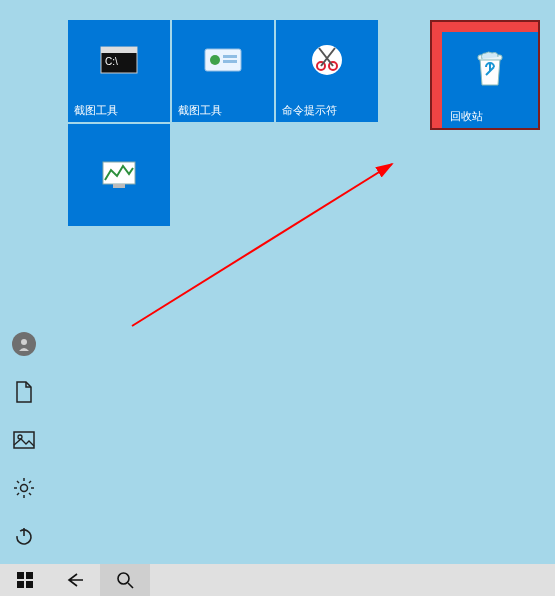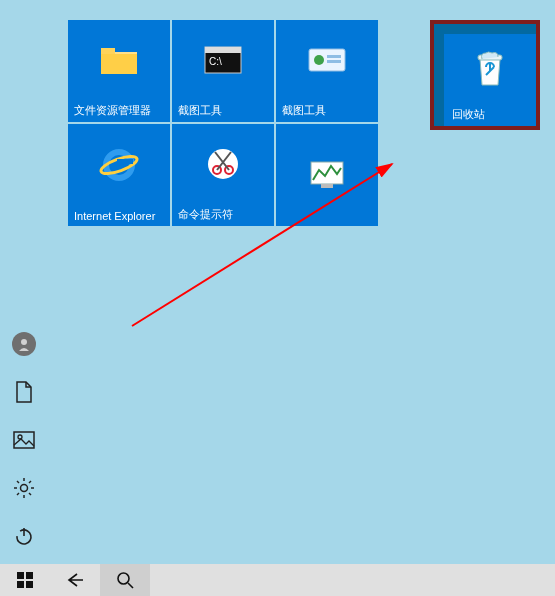--- a/index.html
+++ b/index.html
@@ -5,21 +5,21 @@
   *{box-sizing:border-box;margin:0;padding:0;font-family:"Microsoft YaHei","Segoe UI",sans-serif}
   body{width:555px;height:596px;background:#a5d7e9;position:relative;overflow:hidden}
 
   
   .grid{position:absolute;left:68px;top:20px;display:grid;grid-template-columns:repeat(3,102px);grid-template-rows:repeat(2,102px);gap:2px}
   .tile{background:#0177d7;display:flex;flex-direction:column;justify-content:flex-end;position:relative;cursor:pointer}
   .tile .icon-wrap{flex:1;display:flex;align-items:center;justify-content:center}
   .tile .label{color:#fff;font-size:11px;padding:4px 6px;white-space:nowrap;overflow:hidden}
 
   
-  .recycle{position:absolute;left:430px;top:20px;width:110px;height:110px;border:4px solid #7f1d1d;background:#0369a1;display:flex;flex-direction:column}
+  .recycle{position:absolute;left:430px;top:20px;width:110px;height:110px;border:2px solid #7f1d1d;background:#ef4444;display:flex;flex-direction:column}
   .recycle .inner{position:absolute;left:10px;top:10px;right:0;bottom:0;background:#0078d7;display:flex;flex-direction:column}
   .recycle .icon-wrap{flex:1;display:flex;align-items:center;justify-content:center}
   .recycle .label{color:#fff;font-size:11px;padding:4px 8px}
 
   
   .sidebar{position:absolute;left:0;bottom:32px;width:48px;display:flex;flex-direction:column;align-items:center;gap:16px;padding-bottom:12px}
   .sidebar .sbtn{width:40px;height:32px;display:flex;align-items:center;justify-content:center;cursor:pointer;color:#333}
   .avatar{width:24px;height:24px;border-radius:50%;background:#6f6f6f;display:flex;align-items:center;justify-content:center;color:#d0d0d0}
 
   
@@ -30,30 +30,20 @@
   
   .arrow{position:absolute;pointer-events:none}
 
   svg{display:block}
 </style>
 </head>
 <body>
 
 <div class="grid">
 
-  <div class="tile">
-    <div class="icon-wrap">
-      <svg width="40" height="32" viewBox="0 0 40 32">
-          <rect x="2" y="8" width="36" height="22" fill="#ffe08a"></rect>
-          <rect x="2" y="4" width="14" height="8" fill="#ffd35a"></rect>
-          <rect x="2" y="10" width="36" height="20" fill="#ffcf47"></rect>
-        </svg>
-    </div>
-    <div class="label">文件资源管理器</div>
-  </div>
 
   <div class="tile">
     <div class="icon-wrap">
       <svg width="40" height="30" viewBox="0 0 40 30">
           <rect x="2" y="2" width="36" height="26" fill="#111" stroke="#ccc"></rect>
           <rect x="2" y="2" width="36" height="6" fill="#ddd"></rect>
           <text x="6" y="20" fill="#fff" font-size="10" font-family="monospace">C:\</text>
         </svg>
     </div>
     <div class="label">截图工具</div>
@@ -64,30 +54,20 @@
       <svg width="40" height="30" viewBox="0 0 40 30">
           <rect x="2" y="4" width="36" height="22" rx="2" fill="#eaf4ff" stroke="#8fbde4"></rect>
           <circle cx="12" cy="15" r="5" fill="#3fa24a"></circle>
           <rect x="20" y="10" width="14" height="3" fill="#8fbde4"></rect>
           <rect x="20" y="15" width="14" height="3" fill="#8fbde4"></rect>
         </svg>
     </div>
     <div class="label">截图工具</div>
   </div>
 
-  <div class="tile">
-    <div class="icon-wrap">
-      <svg width="40" height="40" viewBox="0 0 40 40">
-          <circle cx="20" cy="20" r="13" fill="none" stroke="#2f9cef" stroke-width="6"></circle>
-          <ellipse cx="20" cy="20" rx="19" ry="6" fill="none" stroke="#ffcf3f" stroke-width="3" transform="rotate(-20 20 20)"></ellipse>
-          <rect x="18" y="14" width="16" height="5" fill="#0177d7"></rect>
-        </svg>
-    </div>
-    <div class="label">Internet Explorer</div>
-  </div>
 
   <div class="tile">
     <div class="icon-wrap">
       <svg width="36" height="36" viewBox="0 0 36 36">
           <circle cx="18" cy="18" r="15" fill="#fff"></circle>
           <circle cx="12" cy="24" r="4" fill="none" stroke="#d23" stroke-width="2"></circle>
           <circle cx="24" cy="24" r="4" fill="none" stroke="#d23" stroke-width="2"></circle>
           <path d="M12 24 L26 6 M24 24 L10 6" stroke="#555" stroke-width="2"></path>
         </svg>
     </div>

